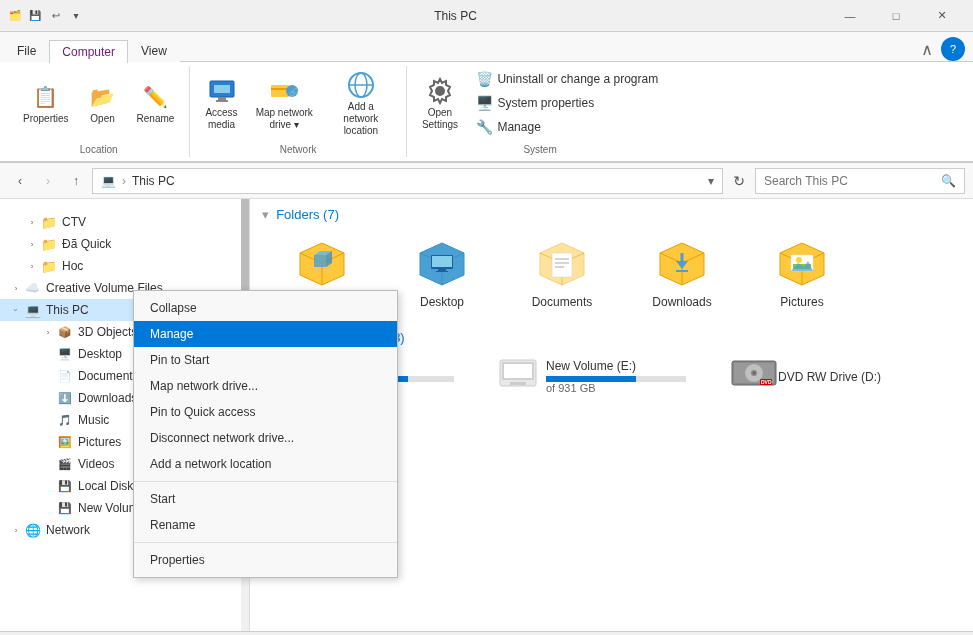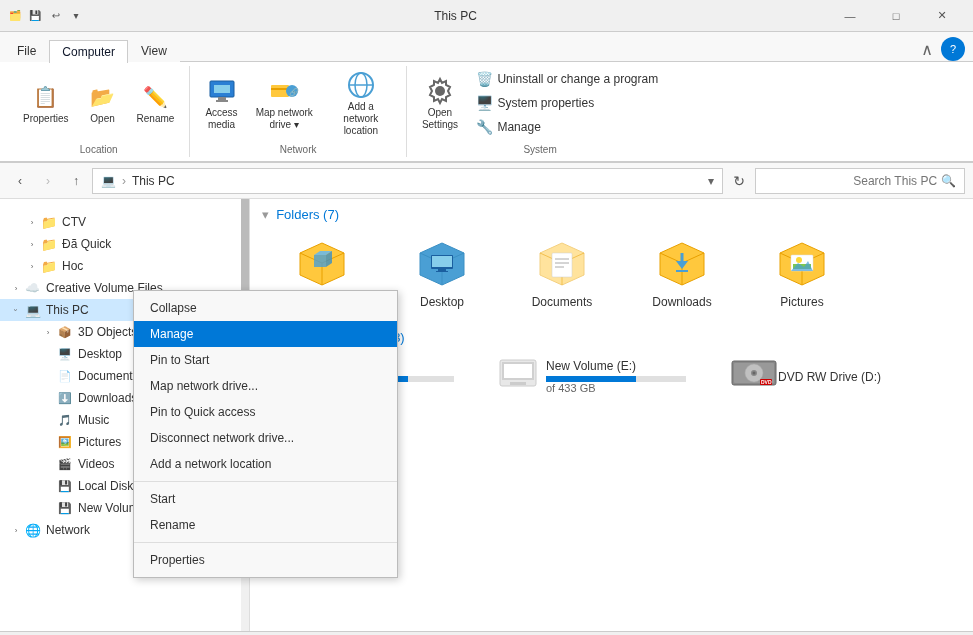--- a/index.html
+++ b/index.html
@@ -10,21 +10,21 @@
     .title-bar-icons { display: flex; gap: 4px; align-items: center; }
     .title-bar-icon { width: 16px; height: 16px; display: flex; align-items: center; justify-content: center; font-size: 10px; color: #555; cursor: pointer; }
     .title-bar-title { flex: 1; text-align: center; font-size: 12px; color: #333; }
     .title-bar-controls { display: flex; gap: 0; }
     .title-bar-btn { width: 46px; height: 32px; display: flex; align-items: center; justify-content: center; font-size: 11px; cursor: pointer; color: #555; }
 
     
     .ribbon { background: #f8f8f8; border-bottom: 1px solid #ccc; }
     .ribbon-tabs { display: flex; height: 30px; align-items: flex-end; padding-left: 4px; }
     .ribbon-tab { padding: 4px 12px; font-size: 12px; cursor: pointer; border: 1px solid transparent; border-bottom: none; color: #333; }
-    .ribbon-tab.active { background: #fff; border-color: #ccc; border-bottom-color: #fff; color: #0f172a; margin-bottom: -1px; }
+    .ribbon-tab.active { background: #fff; border-color: #ccc; border-bottom-color: #fff; color: #701a75; margin-bottom: -1px; }
     .ribbon-content { background: #fff; padding: 4px 8px 4px 8px; display: flex; align-items: stretch; border-bottom: 1px solid #ccc; min-height: 82px; }
     .ribbon-section { display: flex; flex-direction: column; align-items: center; border-right: 1px solid #ddd; padding: 0 8px; }
     .ribbon-section:last-child { border-right: none; }
     .ribbon-section-items { display: flex; gap: 4px; flex: 1; align-items: center; }
     .ribbon-section-label { font-size: 10px; color: #666; margin-top: 2px; padding: 2px 0; }
     .ribbon-btn { display: flex; flex-direction: column; align-items: center; padding: 2px 6px; cursor: pointer; border: 1px solid transparent; min-width: 40px; }
     .ribbon-btn-icon { width: 32px; height: 32px; display: flex; align-items: center; justify-content: center; font-size: 20px; }
     .ribbon-btn-label { font-size: 10px; text-align: center; color: #333; line-height: 1.2; max-width: 60px; }
     .ribbon-btn-small { display: flex; align-items: center; gap: 4px; padding: 2px 6px; cursor: pointer; border: 1px solid transparent; }
     .ribbon-btn-small-icon { font-size: 14px; }
@@ -208,21 +208,21 @@
   <div class="nav-btn">↑</div>
   <div class="address-input" style="display:flex; align-items:center; gap:6px;">
     <span>💻</span>
     <span style="color:#999;">›</span>
     <span style="color:#333;">This PC</span>
     <span style="flex:1;"></span>
     <span style="color:#666;">▾</span>
   </div>
   <div class="refresh-btn">↻</div>
   <div class="search-box">
-    <input type="text" style="border: none; outline: none; flex: 1 1 0%; font-size: 12px; color: rgb(153, 153, 153); text-align: right;" placeholder="Search This PC">
+    <input type="text" style="border: none; outline: none; flex: 1 1 0%; font-size: 12px; color: rgb(153, 153, 153);" placeholder="Search This PC">
     <span style="color:#999;">🔍</span>
   </div>
 </div>
 
 <div class="main">
 
   <div class="sidebar">
     <div style="height:8px;"></div>
 
     <div class="sidebar-item sidebar-indent-1">
@@ -428,21 +428,21 @@
             <rect x="4" y="6" width="32" height="18" fill="#d0d0d0"></rect>
             <rect x="6" y="8" width="28" height="14" fill="#fff"></rect>
             <rect x="12" y="26" width="16" height="3" fill="#ccc"></rect>
           </svg>
         </div>
         <div class="device-info">
           <div class="device-name">New Volume (E:)</div>
           <div class="progress-bar">
             <div class="progress-fill" style="width:64%;"></div>
           </div>
-          <div class="device-space">of 433 GB</div>
+          <div class="device-space">of 931 GB</div>
         </div>
       </div>
 
       <div class="device-item" style="display:flex; align-items:center; gap:8px; padding:4px;">
         <div class="device-icon">
           <svg width="48" height="40" viewBox="0 0 48 40">
 
             <rect x="2" y="8" width="44" height="24" rx="2" fill="#888" stroke="#666" stroke-width="1"></rect>
             <rect x="4" y="10" width="40" height="20" rx="1" fill="#999"></rect>
 

